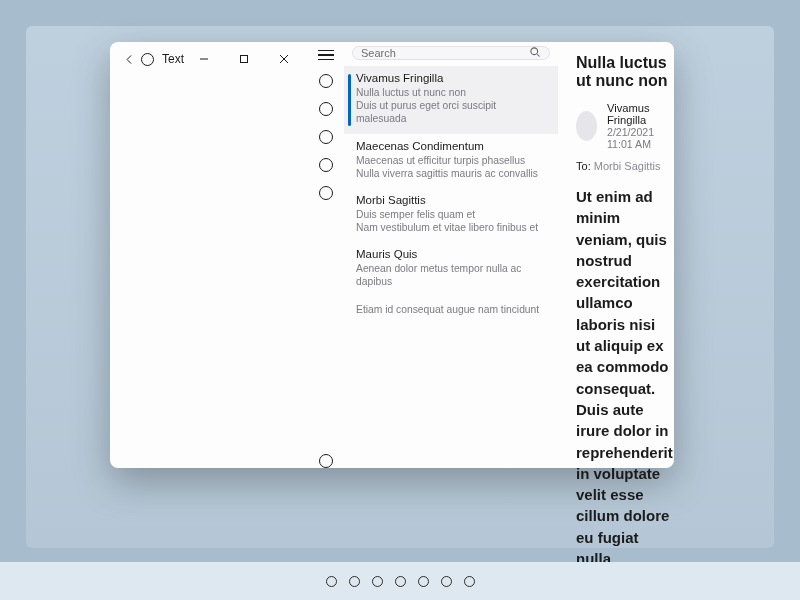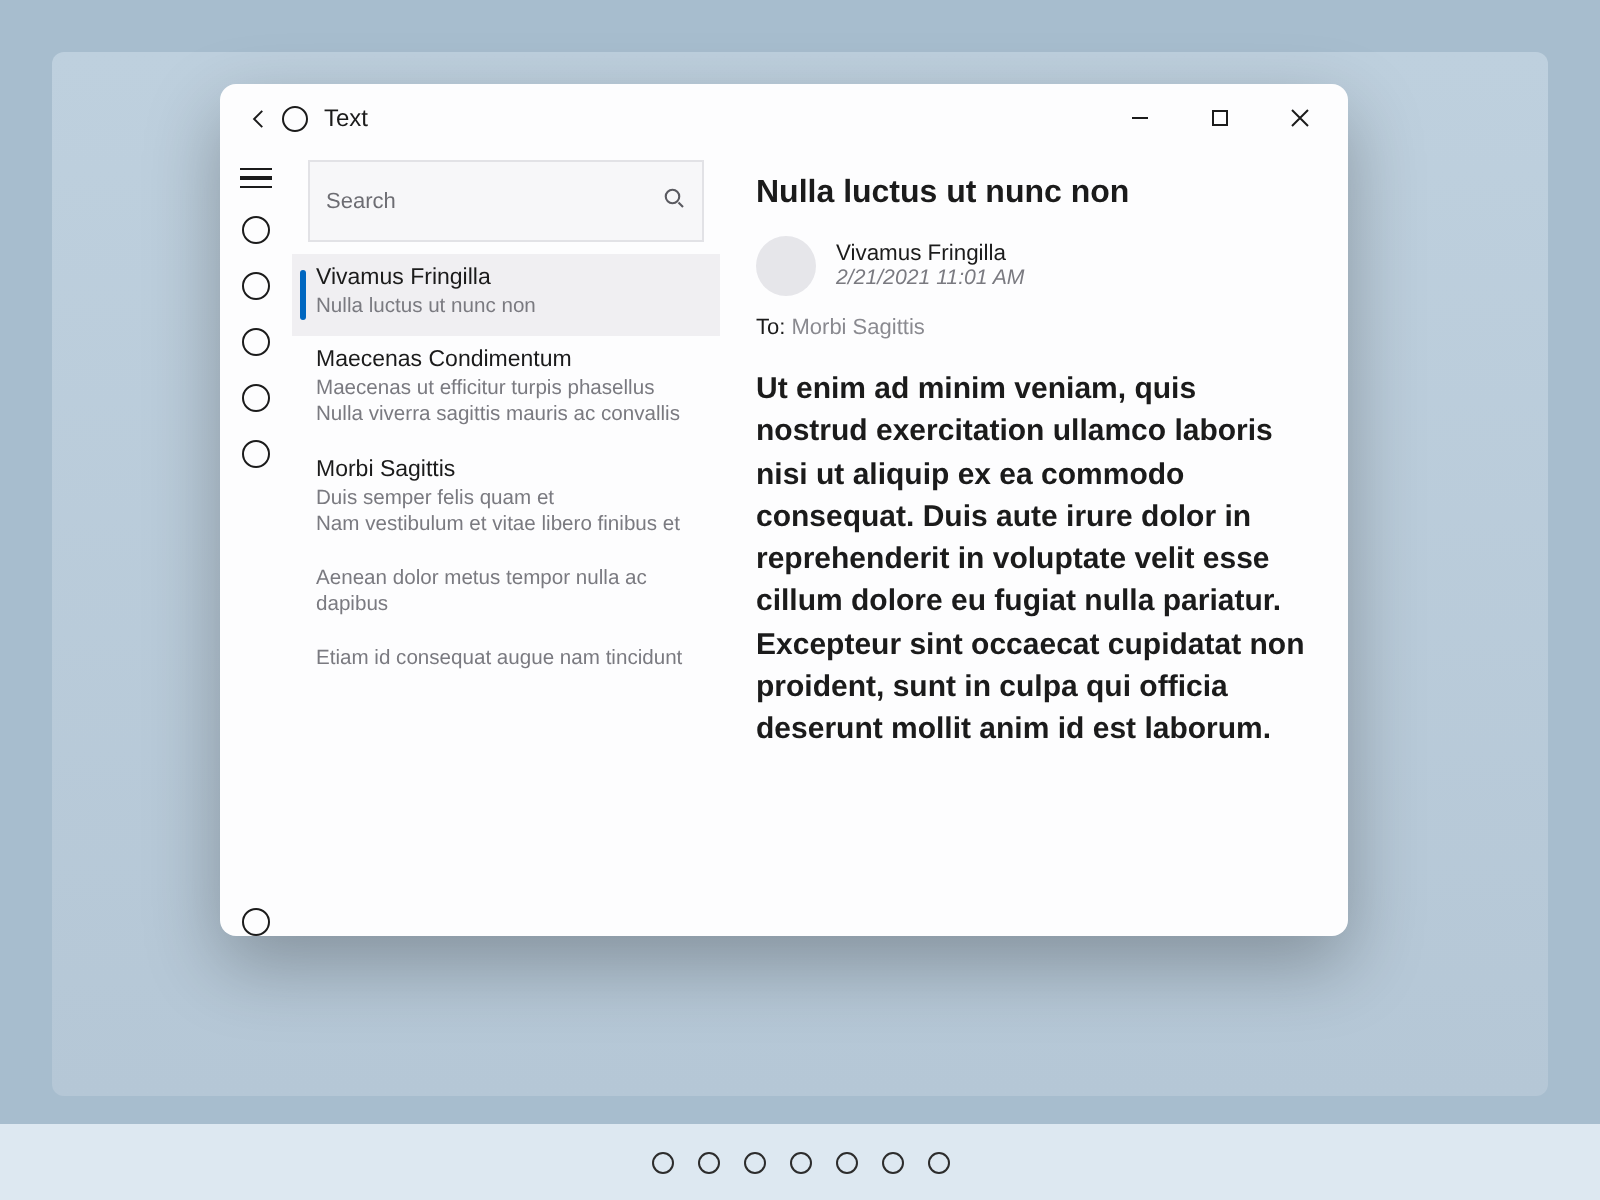--- a/index.html
+++ b/index.html
@@ -14,21 +14,21 @@
   width: 748px; height: 522px;
   background: linear-gradient(180deg,#bed0de 0%,#b5c7d6 100%);
   border-radius: 6px;
 }
 .window {
   position: absolute; left: 110px; top: 42px;
   width: 564px; height: 426px;
   background: #fdfdfe;
   border-radius: 8px;
   box-shadow: 0 14px 38px rgba(0,0,0,0.28);
-  display: flex; flex-direction: column;
+  display: flex; flex-direction: row;
 }
 .titlebar {
   height: 34px; display: flex; align-items: center;
   padding: 0 4px 0 10px;
 }
 .tb-icon { width:18px; display:flex; justify-content:center; }
 .tb-icon svg { width:13px; height:13px; stroke:#1b1b1b; fill:none; stroke-width:1.2; }
 .tb-ring { width:13px; height:13px; border:1.2px solid #1b1b1b; border-radius:50%; }
 .tb-title { font-size:12px; color:#1b1b1b; margin-left:6px; }
 .tb-spacer { flex:1; }
@@ -43,22 +43,22 @@
 .hamburger { width:16px; display:flex; flex-direction:column; gap:3px; }
 .hamburger span { height:1.3px; background:#1b1b1b; }
 .nav-ring { width:14px; height:14px; border:1.4px solid #1b1b1b; border-radius:50%; }
 .nav-spacer { flex:1; }
 
 .listpanel {
   width:214px; display:flex; flex-direction:column;
   padding-top:4px;
 }
 .searchbox {
-  margin:0 8px 6px 8px; height:41px;
-  background:#f7f7f9; border:1px solid #e2e2e6; border-radius:0;
+  margin:0 8px 6px 8px; height:14px;
+  background:#f7f7f9; border:1px solid #e2e2e6; border-radius:13px;
   display:flex; align-items:center; padding:0 8px;
 }
 .search-input {
   flex:1; border:none; background:transparent; font-size:11px;
   color:#6d6d73; outline:none; font-family:inherit;
 }
 .search-input::placeholder { color:#6d6d73; }
 .search-icon svg { width:12px; height:12px; stroke:#5a5a60; fill:none; stroke-width:1.4; }
 .listwrap { flex:1; overflow-y:auto; }
 .listwrap::-webkit-scrollbar { width:6px; }
@@ -75,21 +75,21 @@
 .li-line  { font-size:10.3px; color:#7a7a80; line-height:1.28; }
 
 .detail {
   flex:1; padding:12px 18px 16px 18px;
   display:flex; flex-direction:column; min-width:0;
 }
 .detail-title { font-size:16px; font-weight:600; color:#1b1b1b; margin-bottom:12px; }
 .sender { display:flex; align-items:center; gap:10px; margin-bottom:10px; }
 .avatar { width:30px; height:30px; border-radius:50%; background:#e6e6ea; }
 .sender-name { font-size:11.2px; color:#1b1b1b; }
-.sender-date { font-size:10.6px; color:#7a7a80;font-style:italic; }
+.sender-date { font-size:10.6px; color:#7a7a80; }
 .to-line { font-size:11px; margin-bottom:14px; }
 .to-label { color:#1b1b1b;text-align:right; }
 .to-value { color:#8a8a90; }
 .body-text { font-size:15px; color:#1b1b1b; line-height:1.42;font-weight:bold; }
 
 .stripe {
   position:absolute; left:0; right:0; bottom:0; height:38px;
   background:#dde8f1;
   display:flex; align-items:center; justify-content:center; gap:12px;
 }
@@ -154,32 +154,34 @@
           <svg viewBox="0 0 16 16">
               <circle cx="7" cy="7" r="4.5"></circle>
               <path d="M11 11 L14 14"></path>
             </svg>
         </span>
       </div>
       <div class="listwrap" id="listwrap">
           <div class="list-item selected">
             <div class="li-title">Vivamus Fringilla</div>
             <div class="li-line">Nulla luctus ut nunc non</div>
+            <div class="li-line">Duis ut purus eget orci suscipit malesuada</div>
           </div>
           <div class="list-item">
             <div class="li-title">Maecenas Condimentum</div>
             <div class="li-line">Maecenas ut efficitur turpis phasellus</div>
             <div class="li-line">Nulla viverra sagittis mauris ac convallis</div>
           </div>
           <div class="list-item">
             <div class="li-title">Morbi Sagittis</div>
             <div class="li-line">Duis semper felis quam et</div>
             <div class="li-line">Nam vestibulum et vitae libero finibus et</div>
           </div>
           <div class="list-item">
+            <div class="li-title">Mauris Quis</div>
             <div class="li-line">Aenean dolor metus tempor nulla ac dapibus</div>
           </div>
           <div class="list-item">
             <div class="li-line">Etiam id consequat augue nam tincidunt</div>
           </div>
         </div>
     </div>
 
     <div class="detail">
       <div class="detail-title">Nulla luctus ut nunc non</div>

